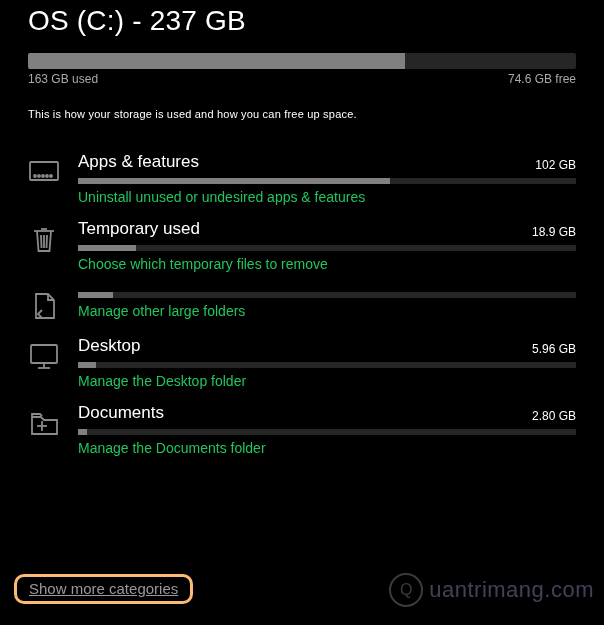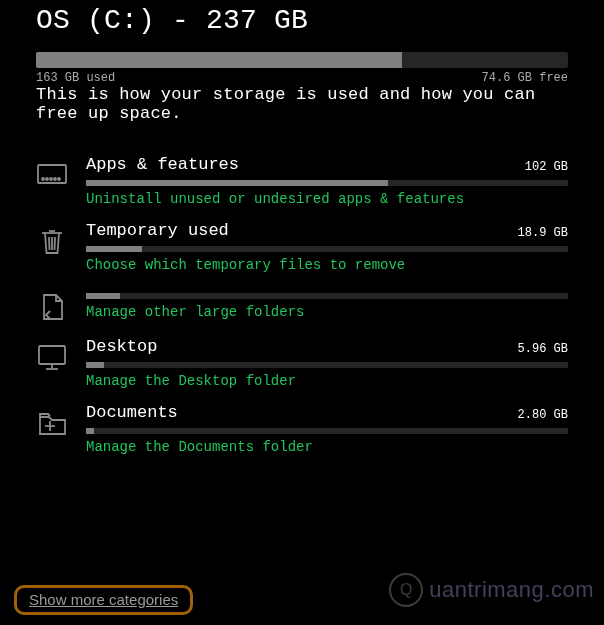--- a/index.html
+++ b/index.html
@@ -6,21 +6,21 @@
     body{
       background:#000;
       color:#fff;
       font-family:"Segoe UI","Segoe UI Light",Arial,sans-serif;
       width:604px;
       height:625px;
       overflow:hidden;
       position:relative;
       font-size:15px;
     }
-    .container{padding:0 36px;font-family:Liberation Mono, monospace;}
+    .container{padding:0 28px;}
     h1{
       font-weight:350;
       font-size:28px;
       letter-spacing:.2px;
       padding:5px 0 10px 0;
     }
     .total-bar{
       display:flex;
       height:16px;
       width:100%;
@@ -31,21 +31,22 @@
     }
     .total-bar .used{background:#808080;}
     .storage-labels{
       display:flex;
       justify-content:space-between;
       color:#aaa;
       font-size:12px;
       margin-top:3px;
     }
     .intro{
-      font-size:17px;
+      margin-top:22px;
+      font-size:11px;
       letter-spacing:.2px;
     }
     .category-list{margin-top:32px;}
     .category{
       display:flex;
       align-items:flex-start;
       padding:0 0 14px 0;
       cursor:pointer;
     }
     .icon-col{
@@ -79,22 +80,22 @@
       background:#808080;
     }
     .cat-desc{
       color:#22c55e;
       font-size:14px;
       margin-top:5px;
     }
     .show-more-wrap{
       position:absolute;
       left:14px;
-      bottom:10px;
-      border:3px solid #a16207;
+      bottom:21px;
+      border:3px solid #fdba74;
       border-radius:10px;
       padding:3px 12px 4px 12px;
     }
     .show-more{
       color:#999;
       font-size:15px;
       text-decoration:underline;
       cursor:pointer;
     }
     

